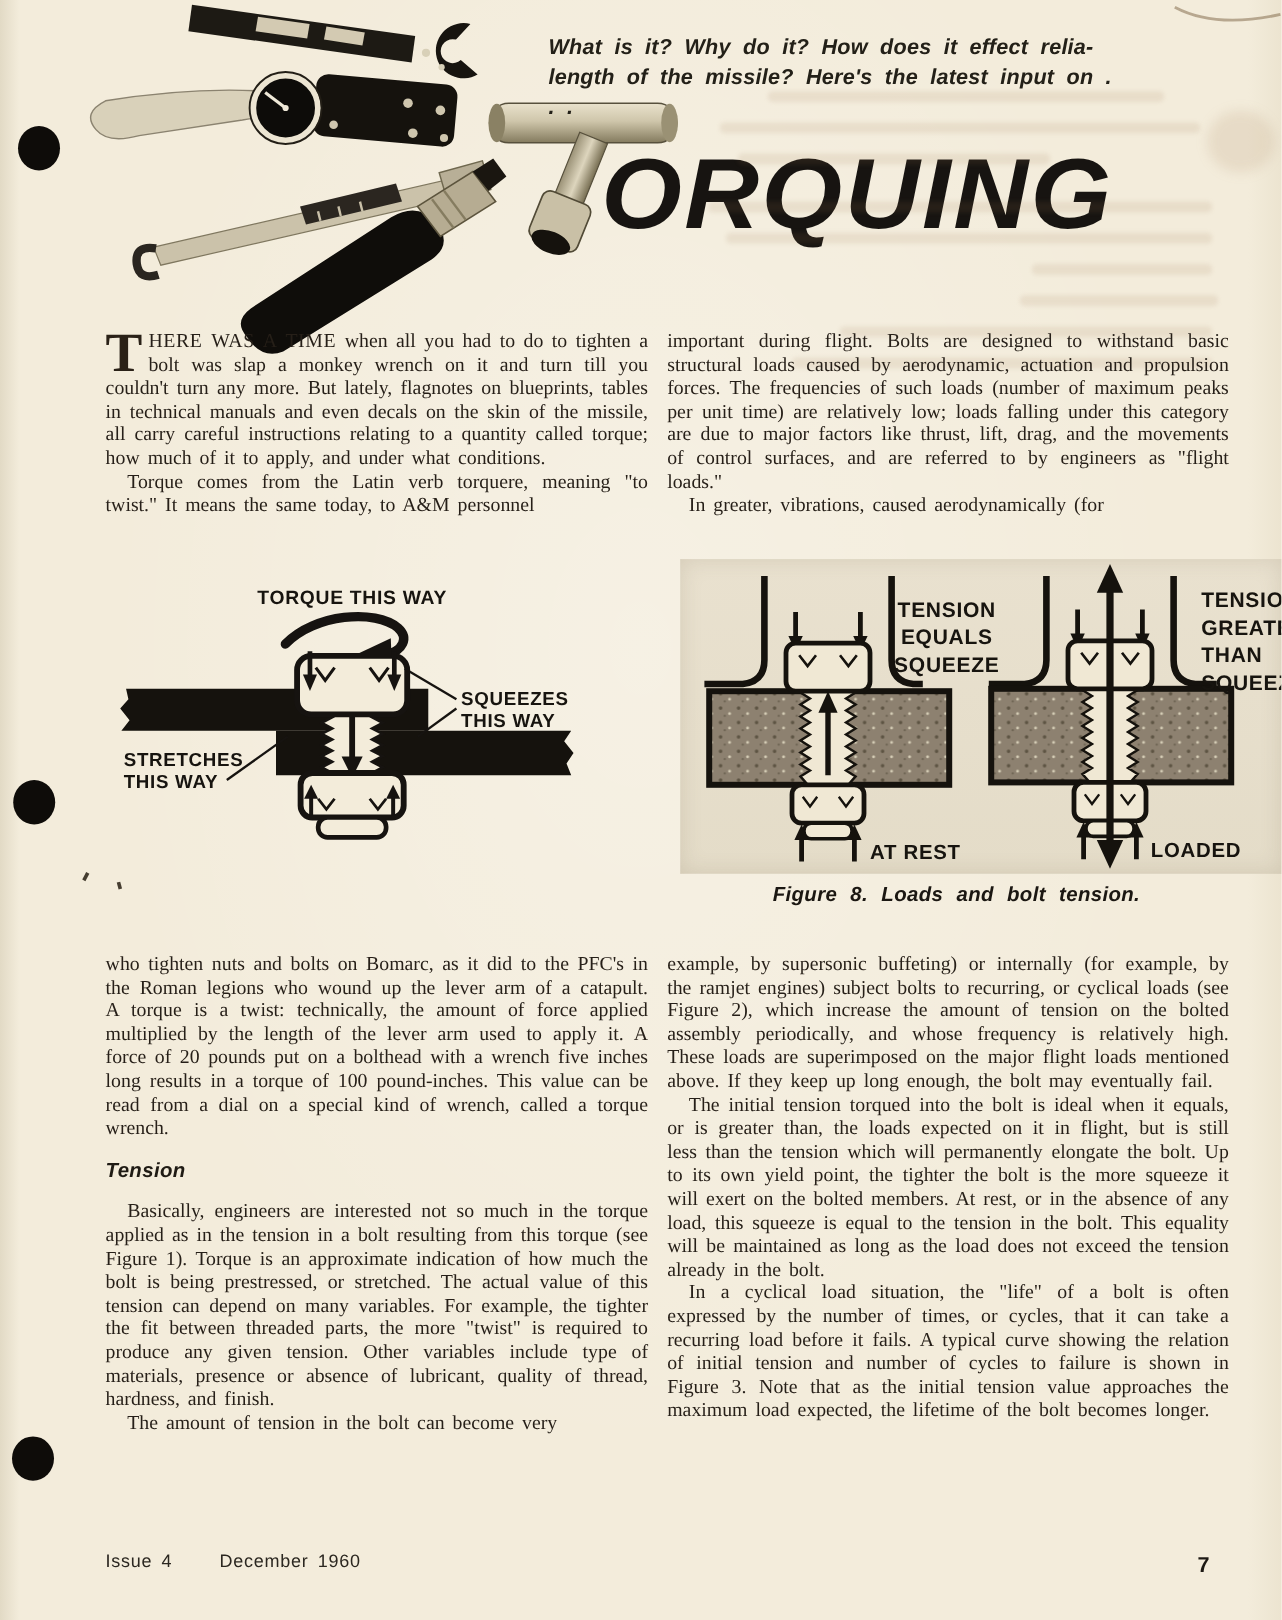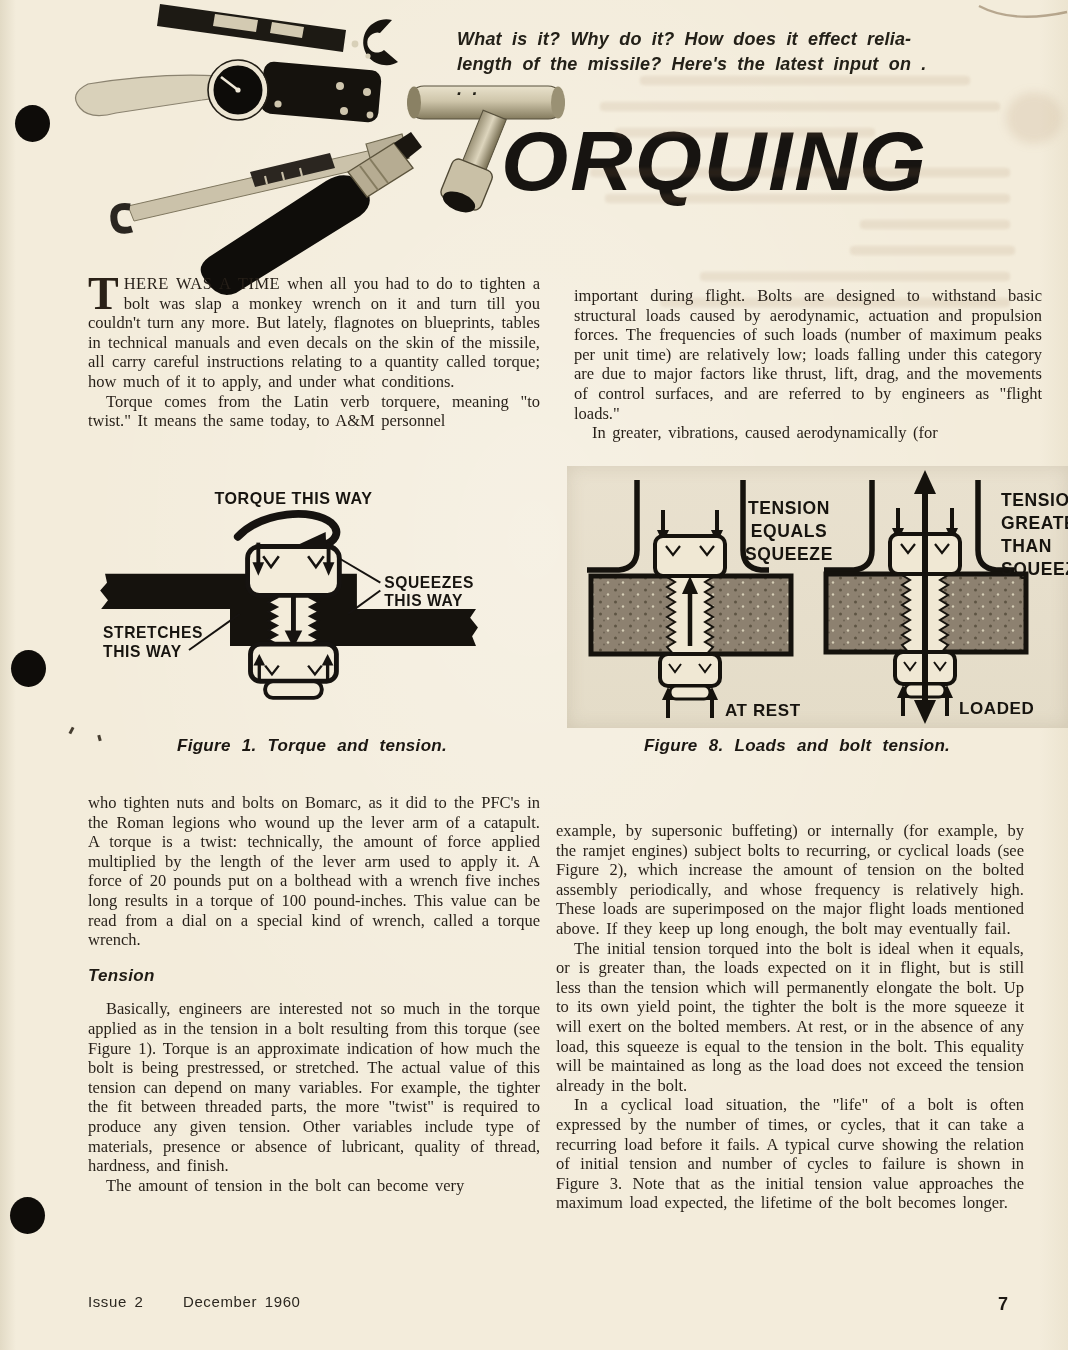--- a/index.html
+++ b/index.html
@@ -158,21 +158,21 @@
   <div class="speck" style="left:70px;top:727px;width:3px;height:7px;transform:rotate(28deg);"></div>
   <div class="speck" style="left:98px;top:735px;width:3px;height:6px;transform:rotate(-15deg);"></div>
 
   <div class="col" style="left:88px;top:274px;width:452px;">
     <p>
       <span class="dropcap">T</span><span class="opener">HERE WAS A TIME</span><span> when all you had to do to tighten a bolt was slap a monkey wrench on it and turn till you couldn't turn any more.  But lately, flagnotes on blueprints, tables in technical manuals and even decals on the skin of the missile, all carry careful instructions relating to a quantity called torque; how much of it to apply, and under what conditions.</span>
     </p>
     <p class="ind">Torque comes from the Latin verb torquere, meaning "to twist."  It means the same today, to A&amp;M personnel</p>
   </div>
 
-  <div class="col" style="left:556px;top:286px;width:468px;margin-left:18px;">
+  <div class="col" style="left:556px;top:274px;width:468px;">
     <p>important during flight.  Bolts are designed to withstand basic structural loads caused by aerodynamic, actuation and propulsion forces.  The frequencies of such loads (number of maximum peaks per unit time) are relatively low; loads falling under this category are due to major factors like thrust, lift, drag, and the movements of control surfaces, and are referred to by engineers as "flight loads."</p>
     <p class="ind">In greater, vibrations, caused aerodynamically (for</p>
   </div>
 
   <svg class="fig1" viewBox="0 0 452 252">
     <text class="figlabel" x="207" y="18" font-size="16.5" text-anchor="middle">TORQUE THIS WAY</text>
 
     <path d="M150,52 C175,26 227,22 246,38 C256,47 250,58 236,61" fill="none" stroke="#161310" stroke-width="8" stroke-linecap="round"></path>
     <polygon points="240,47 210,61 241,75" fill="#161310"></polygon>
 
@@ -200,21 +200,20 @@
     <polygon points="236,184 248,184 242,172" fill="#161310"></polygon>
 
     <text class="figlabel" x="300" y="104" font-size="16">SQUEEZES</text>
     <text class="figlabel" x="300" y="123" font-size="16">THIS WAY</text>
     <line x1="296" y1="99" x2="252" y2="73" stroke="#161310" stroke-width="2"></line>
     <line x1="296" y1="107" x2="263" y2="131" stroke="#161310" stroke-width="2"></line>
     <text class="figlabel" x="12" y="156" font-size="16">STRETCHES</text>
     <text class="figlabel" x="12" y="175" font-size="16">THIS WAY</text>
     <line x1="100" y1="168" x2="152" y2="131" stroke="#161310" stroke-width="2"></line>
   </svg>
-  <div class="caption cap1">Figure 1.  Torque and tension.</div>
 
   <div class="fig2panel">
     <svg width="501" height="262" viewBox="0 0 501 262">
       <defs>
         <pattern id="spk" width="15" height="12" patternUnits="userSpaceOnUse">
           <rect width="15" height="12" fill="#8d8170"></rect>
           <circle cx="3.5" cy="4" r="1.5" fill="#5d5443"></circle>
           <circle cx="11" cy="8.5" r="1.2" fill="#d5cdb6"></circle>
           <circle cx="7" cy="10.5" r="0.9" fill="#6a6150"></circle>
         </pattern>
@@ -278,23 +277,23 @@
   </div>
   <div class="caption cap2">Figure 8.  Loads and bolt tension.</div>
 
   <div class="col" style="left:88px;top:793px;width:452px;">
     <p>who tighten nuts and bolts on Bomarc, as it did to the PFC's in the Roman legions who wound up the lever arm of a catapult.  A torque is a twist:  technically, the amount of force applied multiplied by the length of the lever arm used to apply it.  A force of 20 pounds put on a bolthead with a wrench five inches long results in a torque of 100 pound-inches.  This value can be read from a dial on a special kind of wrench, called a torque wrench.</p>
     <p class="subhead">Tension</p>
     <p class="ind">Basically, engineers are interested not so much in the torque applied as in the tension in a bolt resulting from this torque (see Figure 1).  Torque is an approximate indication of how much the bolt is being prestressed, or stretched.  The actual value of this tension can depend on many variables.  For example, the tighter the fit between threaded parts, the more "twist" is required to produce any given tension.  Other variables include type of materials, presence or absence of lubricant, quality of thread, hardness, and finish.</p>
     <p class="ind">The amount of tension in the bolt can become very</p>
   </div>
 
-  <div class="col" style="left:556px;top:793px;width:468px;margin-top:28px;">
+  <div class="col" style="left:556px;top:793px;width:468px;">
     <p>example, by supersonic buffeting) or internally (for example, by the ramjet engines) subject bolts to recurring, or cyclical loads (see Figure 2), which increase the amount of tension on the bolted assembly periodically, and whose frequency is relatively high.  These loads are superimposed on the major flight loads mentioned above.  If they keep up long enough, the bolt may eventually fail.</p>
     <p class="ind">The initial tension torqued into the bolt is ideal when it equals, or is greater than, the loads expected on it in flight, but is still less than the tension which will permanently elongate the bolt.  Up to its own yield point, the tighter the bolt is the more squeeze it will exert on the bolted members.  At rest, or in the absence of any load, this squeeze is equal to the tension in the bolt.  This equality will be maintained as long as the load does not exceed the tension already in the bolt.</p>
     <p class="ind">In a cyclical load situation, the "life" of a bolt is often expressed by the number of times, or cycles, that it can take a recurring load before it fails.  A typical curve showing the relation of initial tension and number of cycles to failure is shown in Figure 3.  Note that as the initial tension value approaches the maximum load expected, the lifetime of the bolt becomes longer.</p>
   </div>
 
-  <span class="footer-item" style="left:88px;top:1293px;">Issue 2</span>
+  <span class="footer-item" style="left:88px;top:1293px;">Issue 4</span>
   <span class="footer-item" style="left:183px;top:1293px;">December 1960</span>
   <span class="pageno">7</span>
 
 </div>
 
 </body></html>

